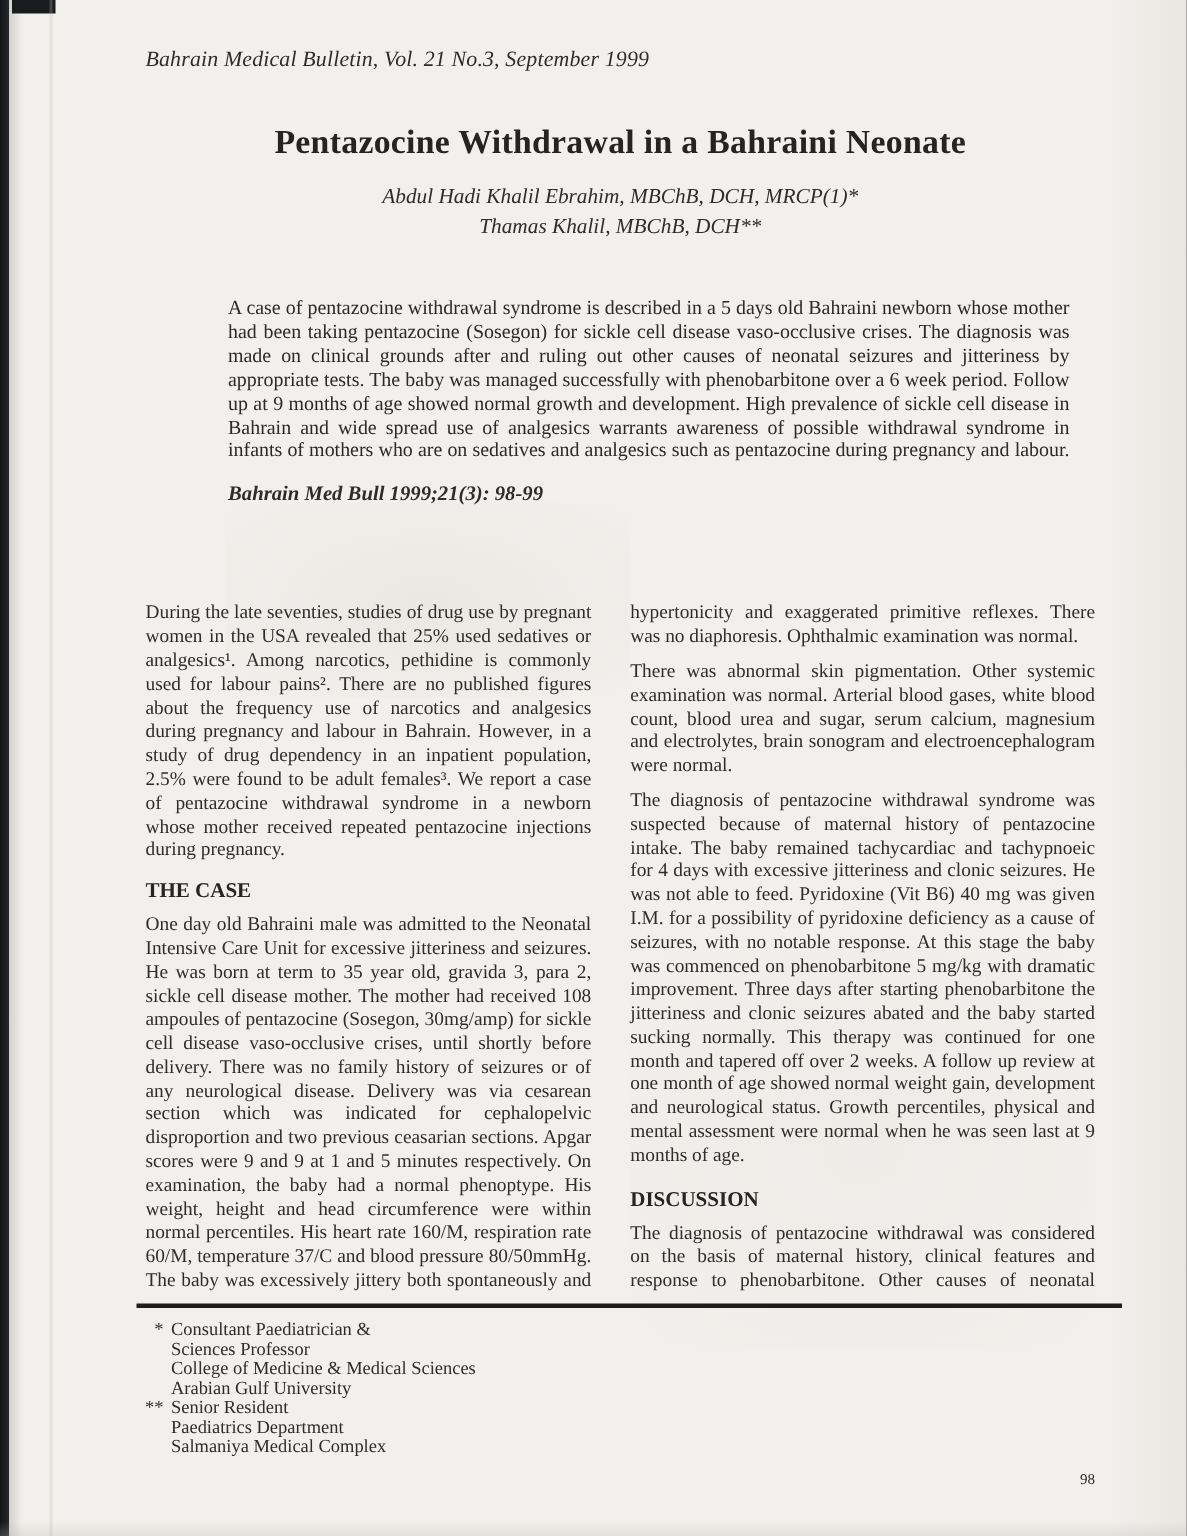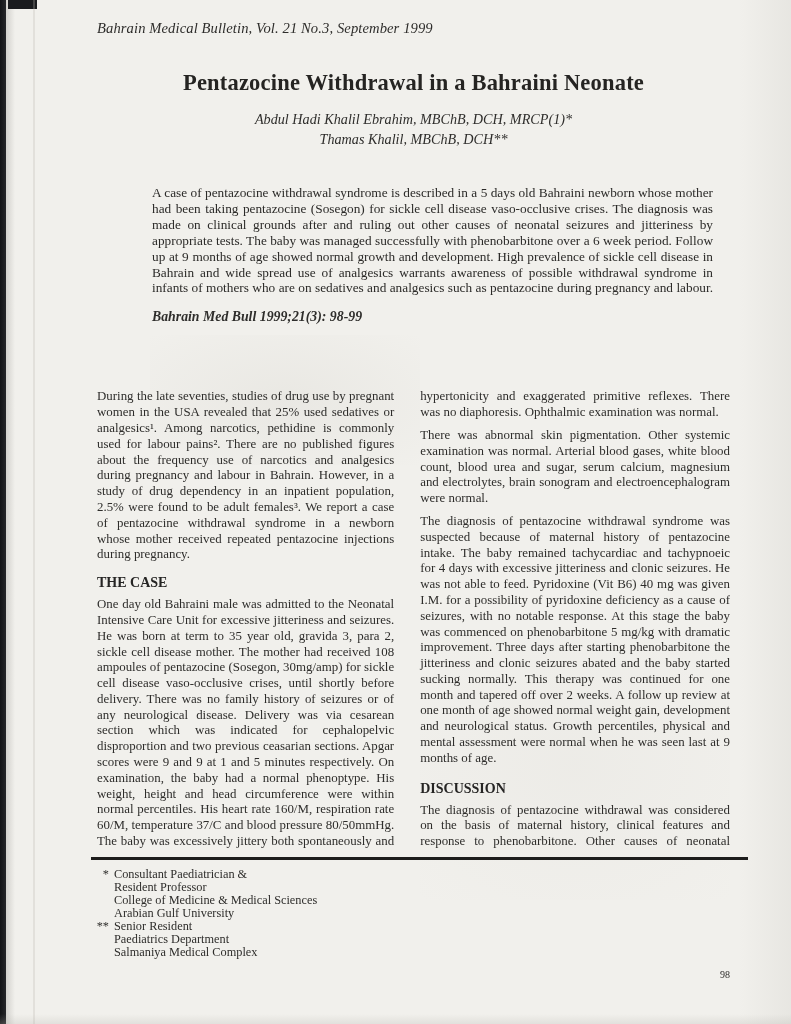--- a/index.html
+++ b/index.html
@@ -20,21 +20,21 @@
     background:linear-gradient(to right,rgba(197,195,188,0),rgba(197,195,188,0.22));}
   .band-bottom{position:absolute;left:0;bottom:0;width:100%;height:10px;
     background:linear-gradient(to bottom,rgba(180,178,172,0),rgba(180,178,172,0.25));}
   .smudge1{position:absolute;left:150px;top:335px;width:270px;height:130px;
     background:radial-gradient(ellipse at center,rgba(203,200,192,0.20),rgba(203,200,192,0));}
   .smudge2{position:absolute;left:420px;top:630px;width:310px;height:270px;
     background:radial-gradient(ellipse at center,rgba(206,203,196,0.12),rgba(206,203,196,0));}
 
   .content{position:absolute;left:97px;top:0;width:633px;}
 
-  .journal-header{padding-top:20px;font-style:italic;font-size:14.6px;letter-spacing:0.1px;}
+  .journal-header{padding-top:32px;font-style:italic;font-size:14.6px;letter-spacing:0.1px;}
   .title{margin:33px 0 0 0;font-size:22.5px;font-weight:bold;text-align:center;
     letter-spacing:0.2px;color:#252422;}
   .authors{margin-top:13px;text-align:center;font-style:italic;font-size:14.2px;line-height:20px;}
 
   .abstract{margin:36px 0 0 55px;width:561px;font-weight:normal;font-size:13.3px;
     line-height:15.9px;text-align:justify;text-align-last:justify;color:#2b2a28;}
   .citation{margin:13px 0 0 55px;font-weight:bold;font-style:italic;font-size:13.8px;}
 
   .columns{display:flex;gap:26px;margin-top:64px;height:462px;overflow:hidden;}
   .col{text-align:justify;}
@@ -95,21 +95,21 @@
       </div>
     </div>
 
     <div class="rule"></div>
 
     <div class="footnotes">
       <div class="fn-group">
         <div class="fn-marker">*</div>
         <div>Consultant Paediatrician &amp;</div>
         <div class="fn-marker"></div>
-        <div>Resident Professor</div>
+        <div>Sciences Professor</div>
         <div class="fn-marker"></div>
         <div>College of Medicine &amp; Medical Sciences</div>
         <div class="fn-marker"></div>
         <div>Arabian Gulf University</div>
       </div>
       <div class="fn-group">
         <div class="fn-marker">**</div>
         <div>Senior Resident</div>
         <div class="fn-marker"></div>
         <div>Paediatrics Department</div>

